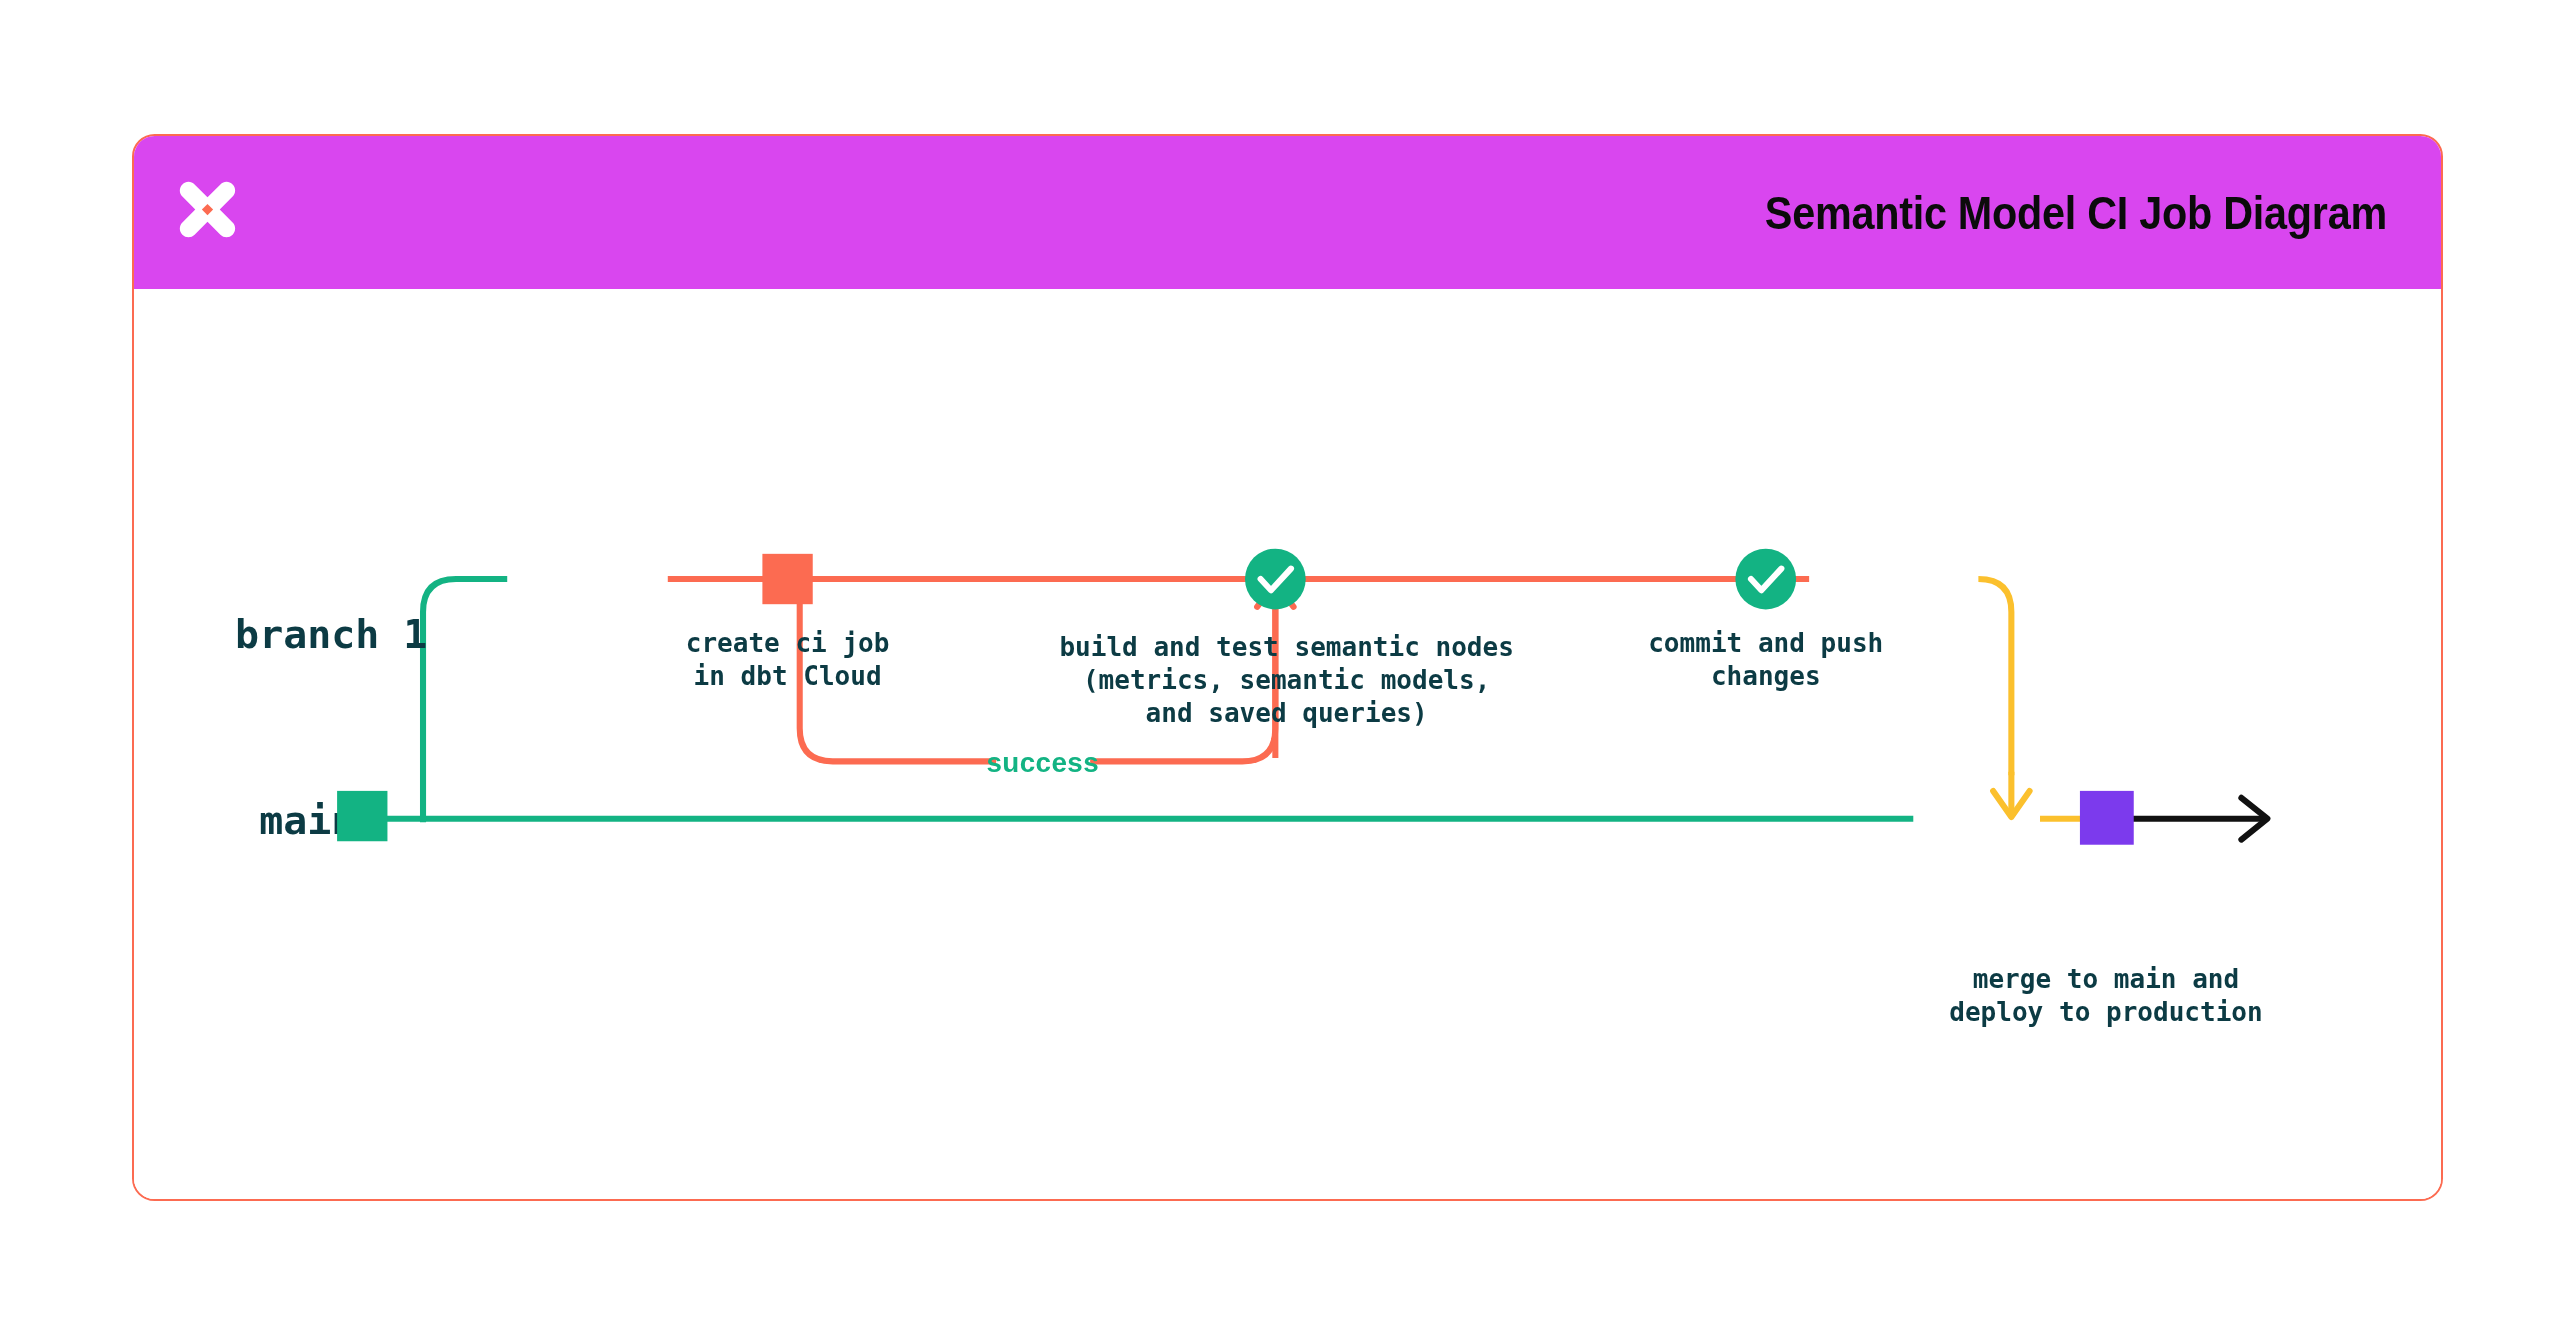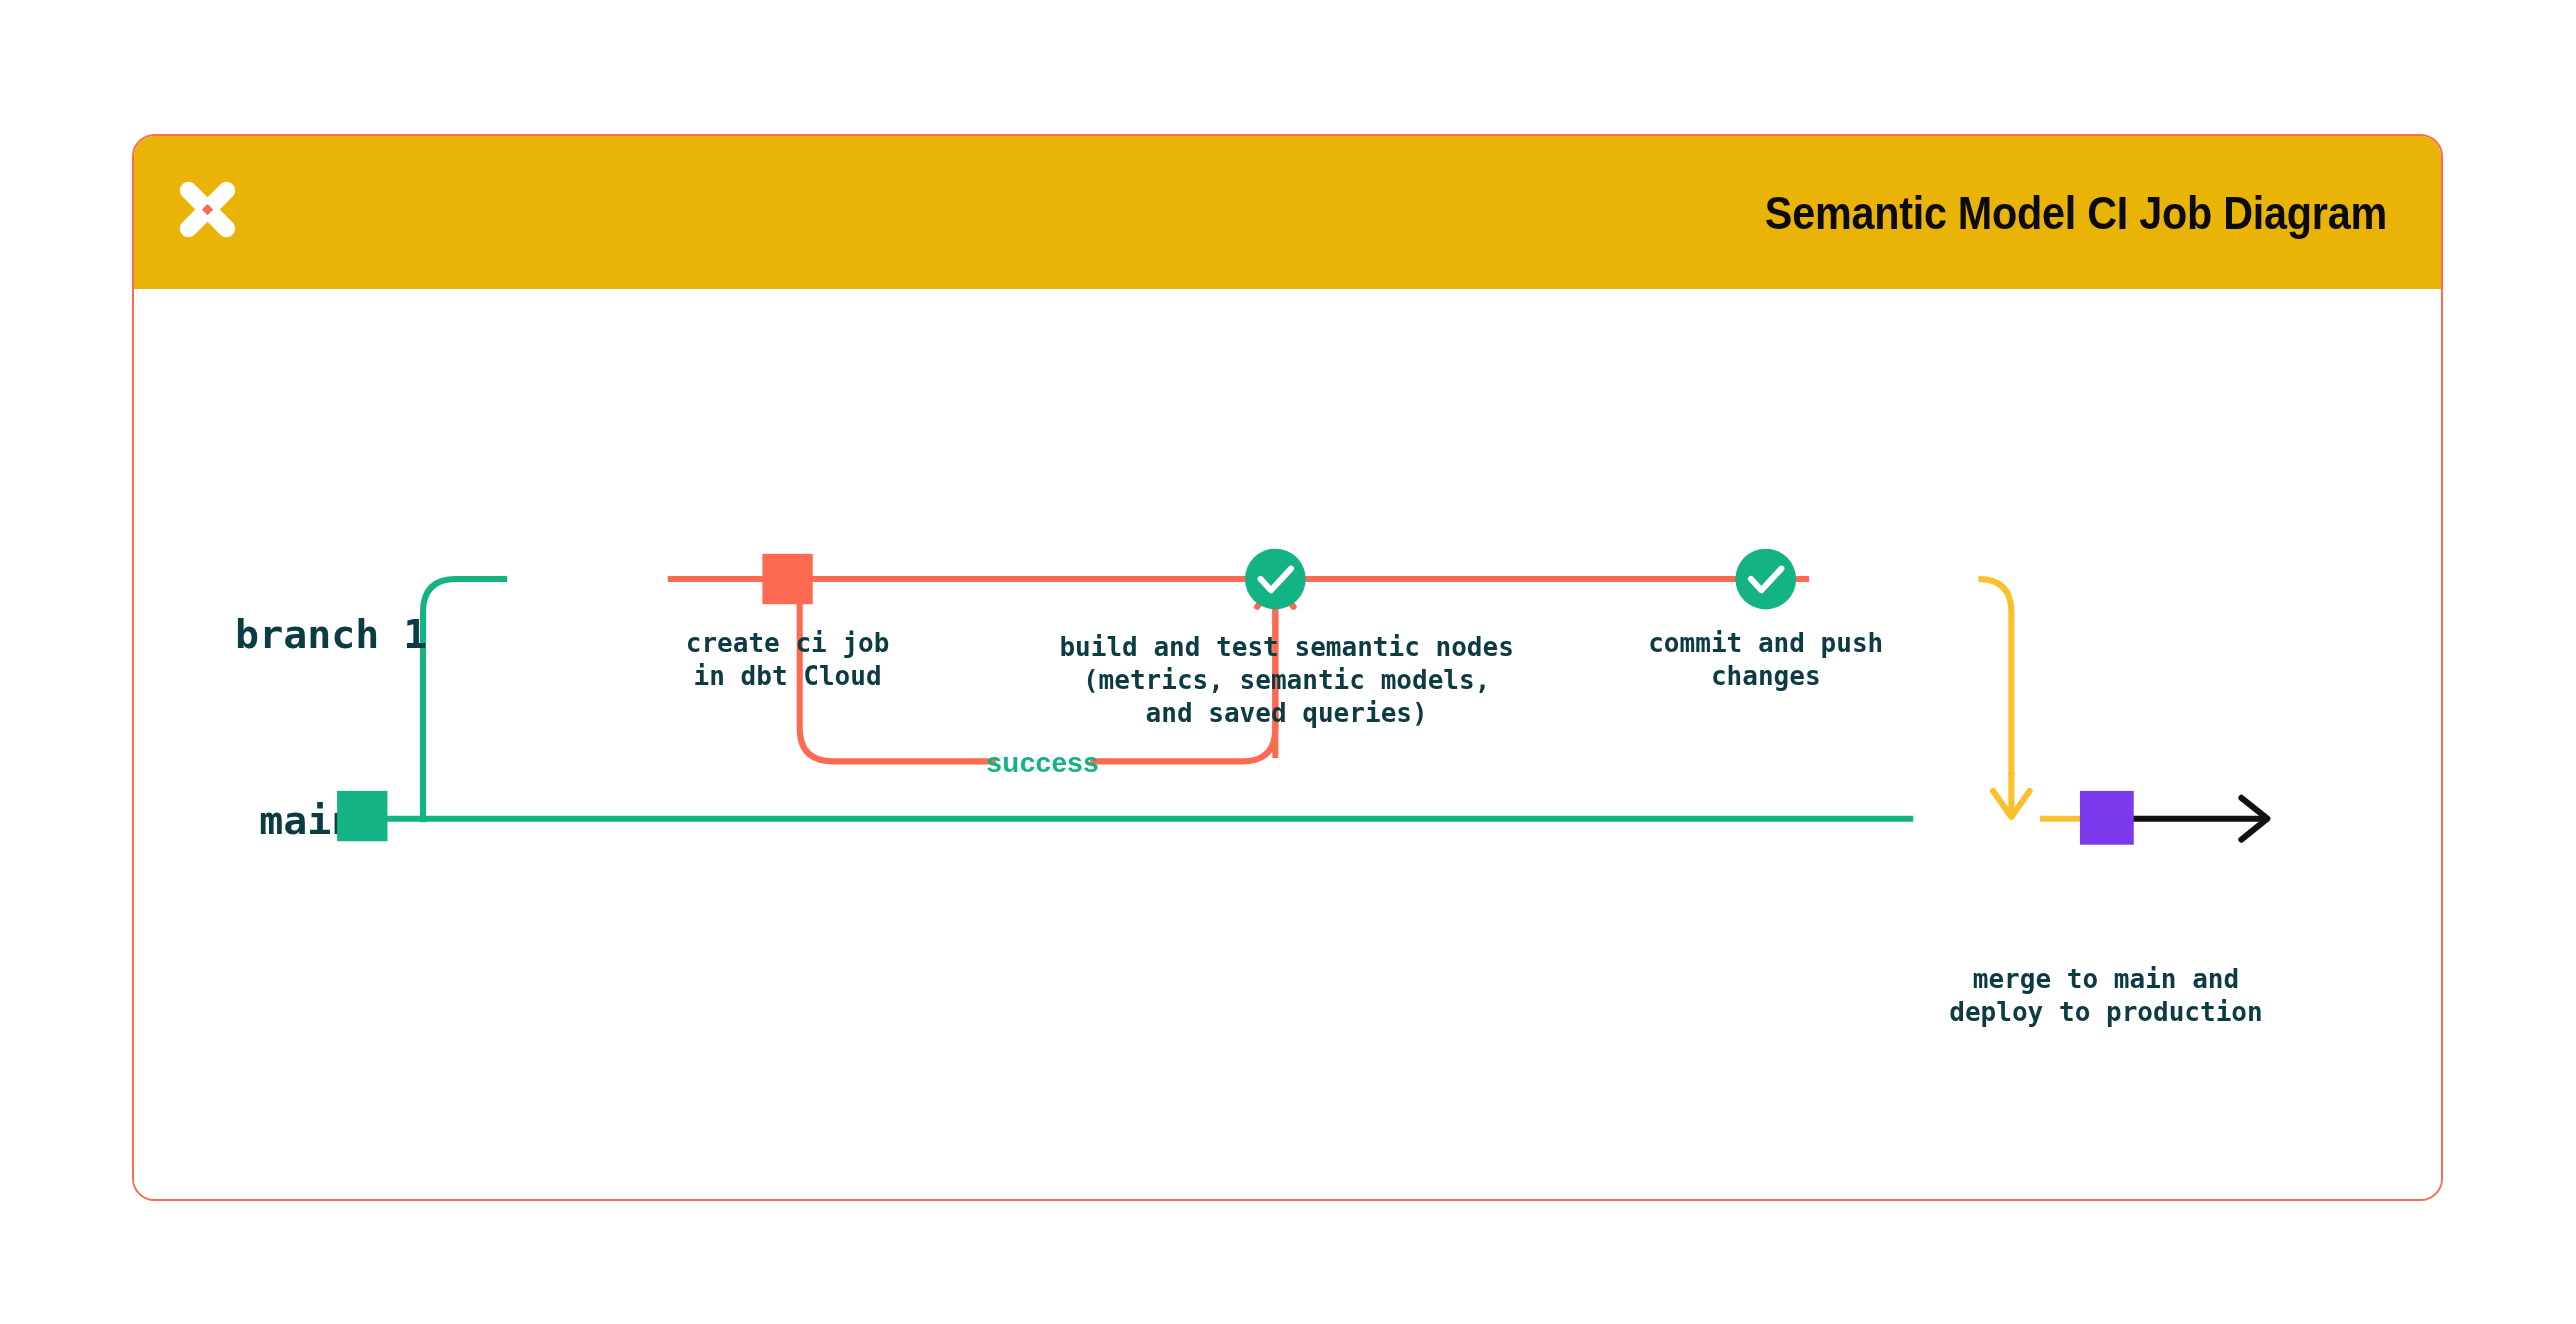--- a/index.html
+++ b/index.html
@@ -34,21 +34,21 @@
     background: #ffffff;
     overflow: hidden;
   }
 
   .card-header {
     position: absolute;
     left: 0;
     top: 0;
     width: 100%;
     height: 153px;
-    background: #eab308;
+    background: #d946ef;
     display: flex;
     align-items: center;
     justify-content: space-between;
     box-sizing: border-box;
     padding: 0 54px 0 36px;
   }
 
   .logo {
     width: 75px;
     height: 75px;

